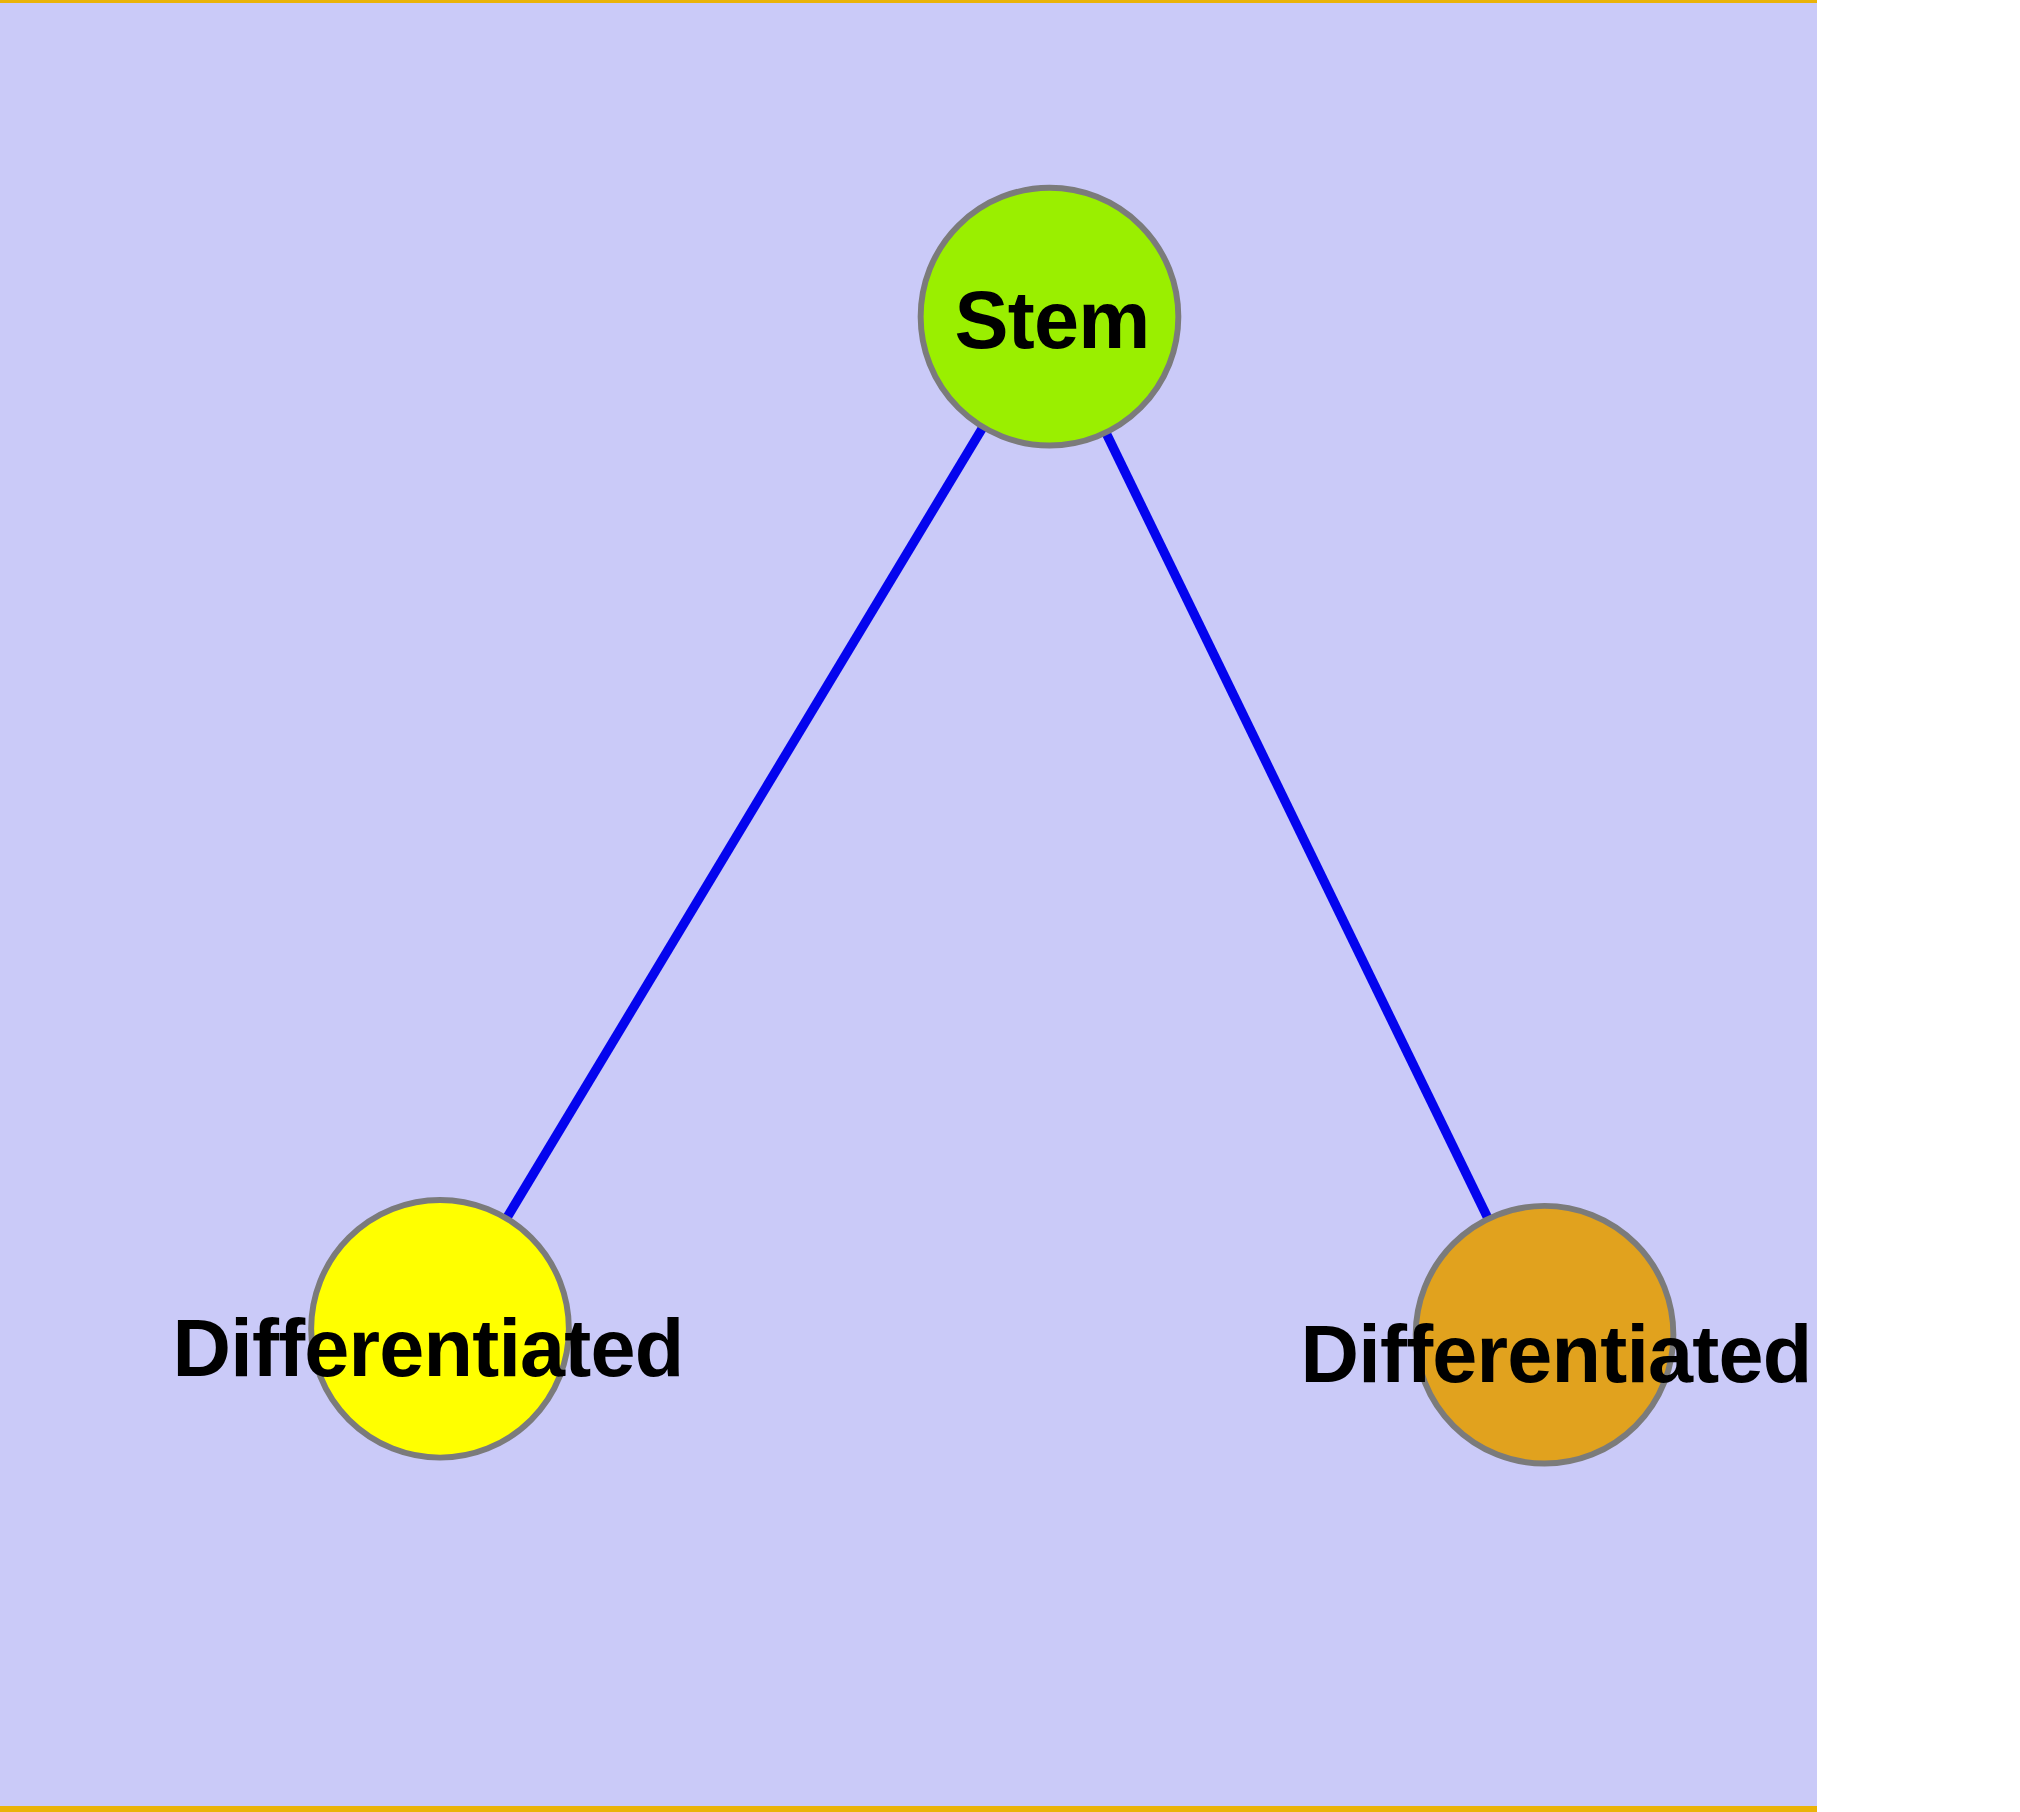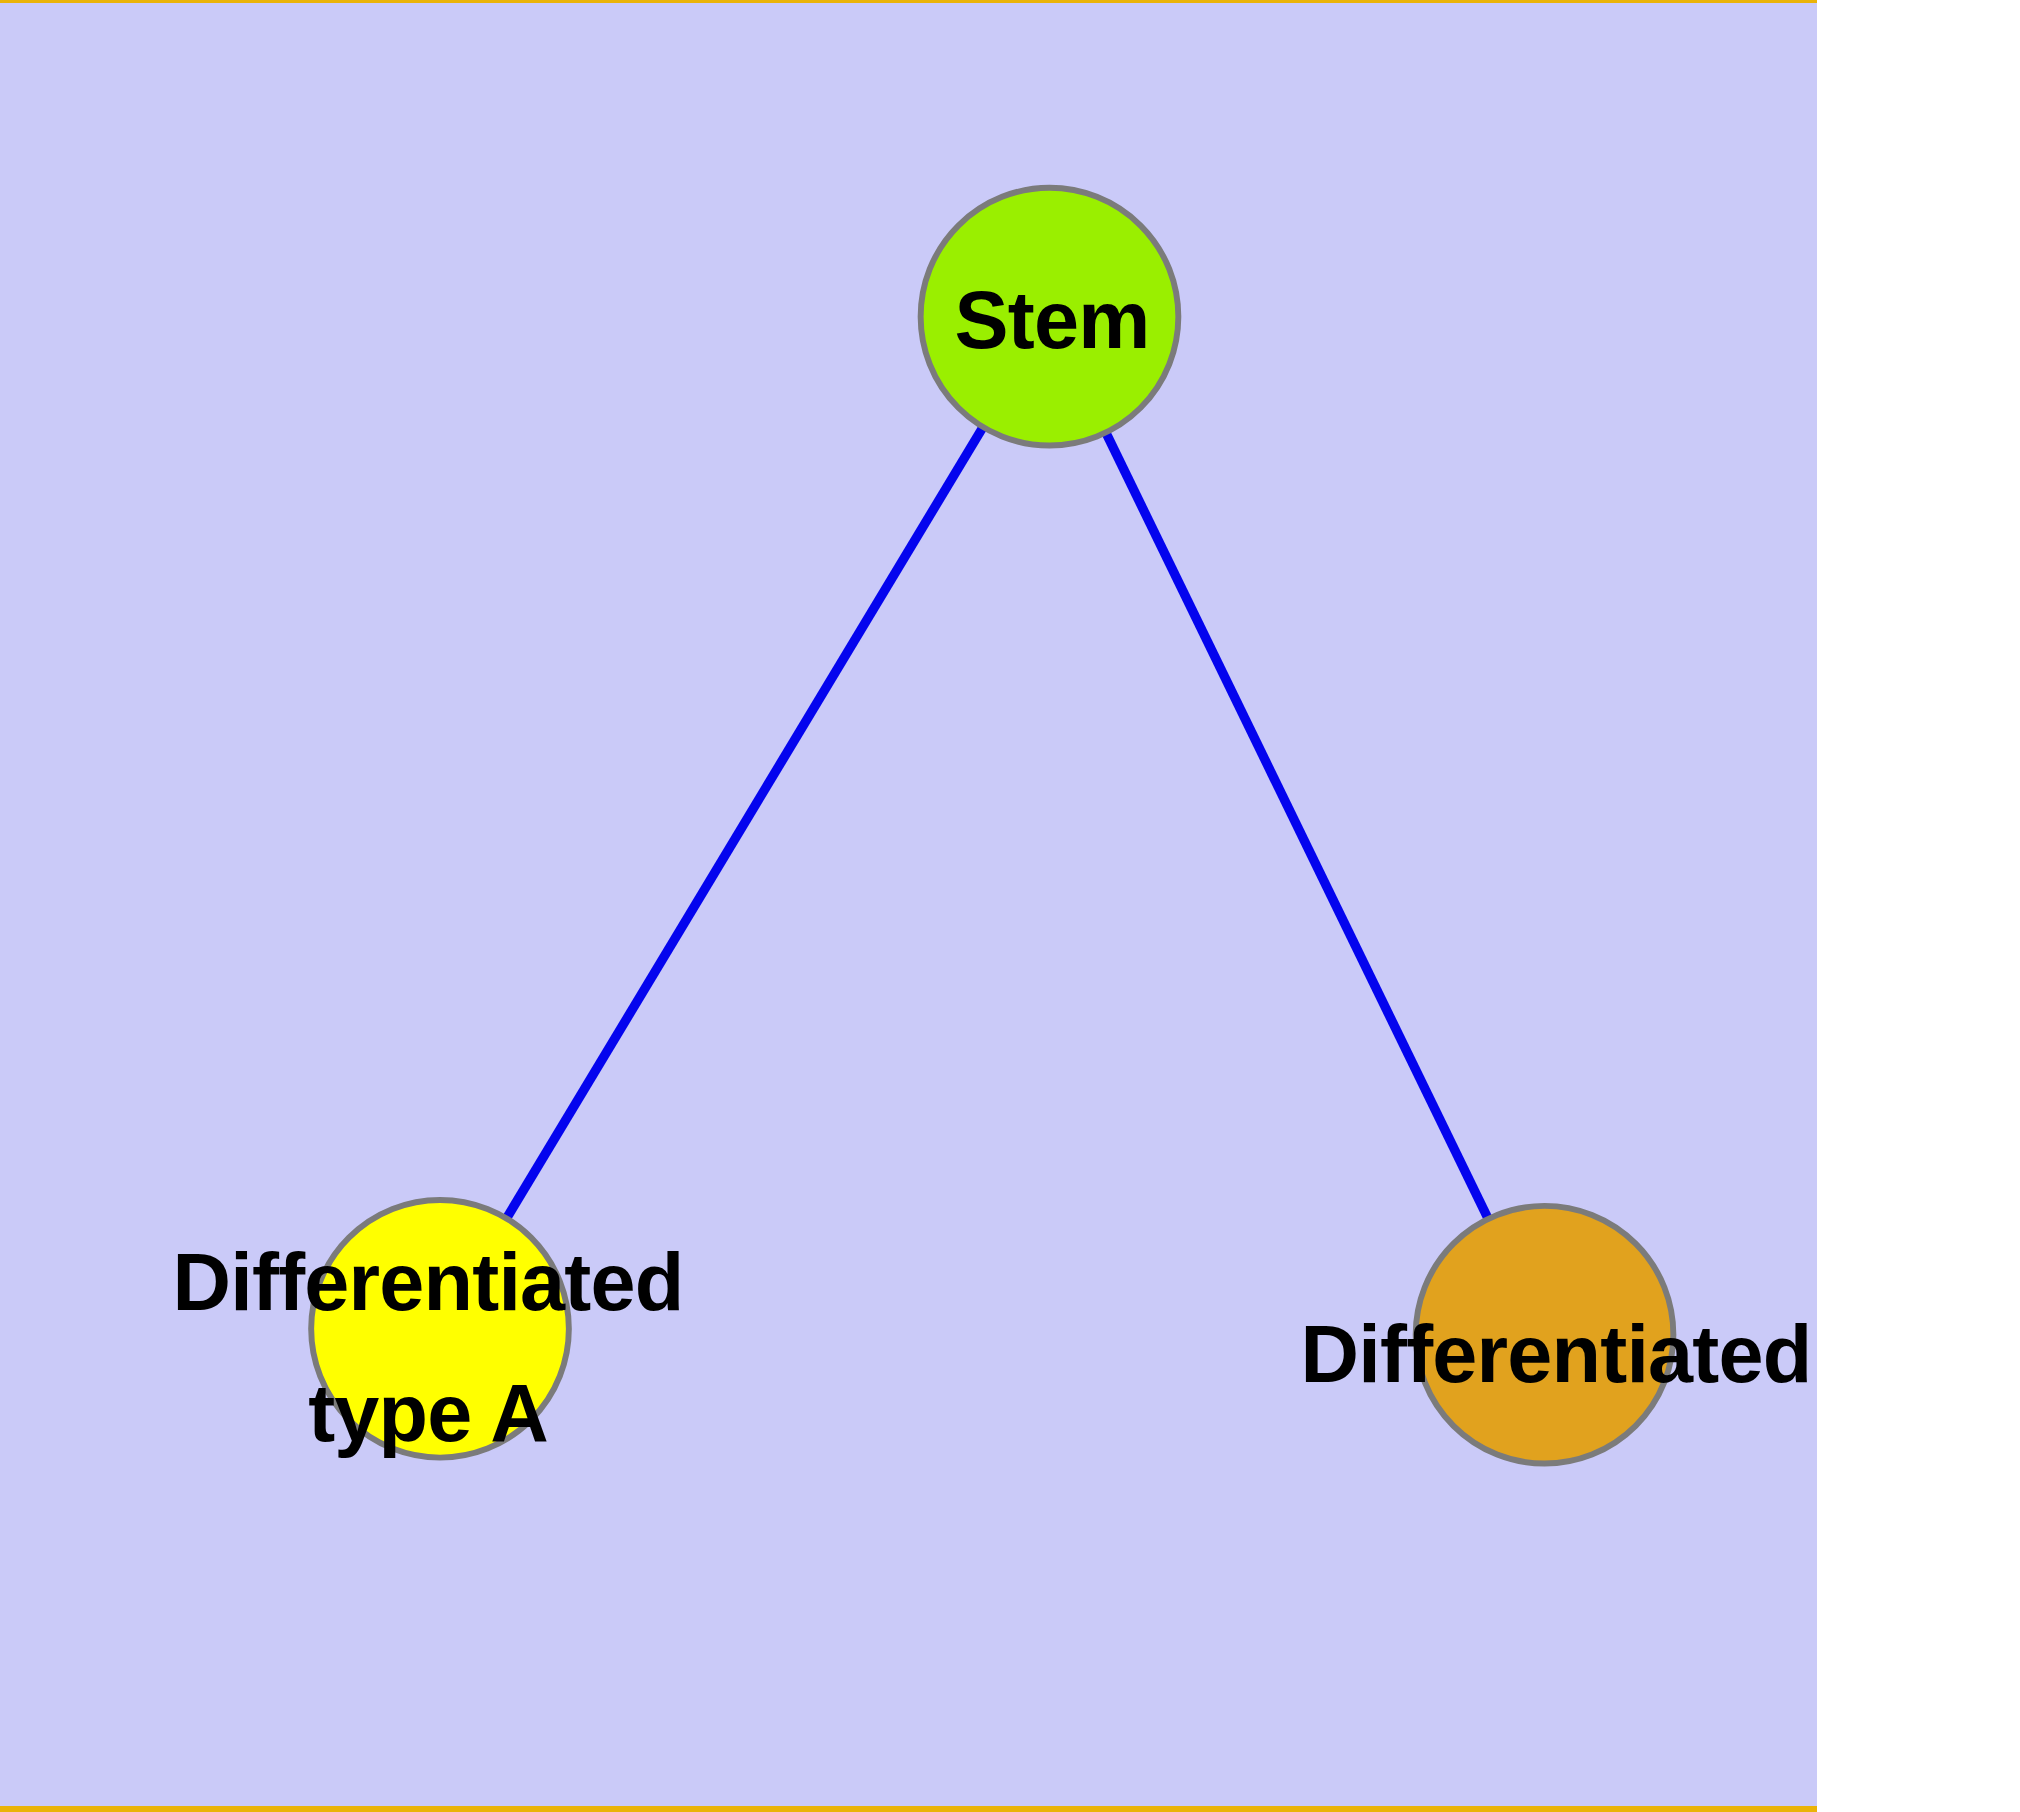--- a/index.html
+++ b/index.html
@@ -57,21 +57,20 @@
 
       <circle cx="1238" cy="370" r="152" stroke-width="7" stroke="#7b7b7b" fill="#9aef00"></circle>
       <circle cx="519" cy="1564" r="152" stroke-width="7" stroke="#7b7b7b" fill="#ffff00"></circle>
       <circle cx="1822" cy="1571" r="152" stroke-width="7" stroke="#7b7b7b" fill="#e1a21e"></circle>
     </svg>
 
     <div class="node-label" style="left: 1052px; top: 317px;">Stem</div>
 
     <div class="node-label" style="left: 428px; top: 1329px;">
       <span>Differentiated</span>
-      <span>type A</span>
     </div>
 
     <div class="node-label" style="left: 1556px; top: 1335px;">
       <span>Differentiated</span>
     </div>
 
   </div>
 </div>
 
 

